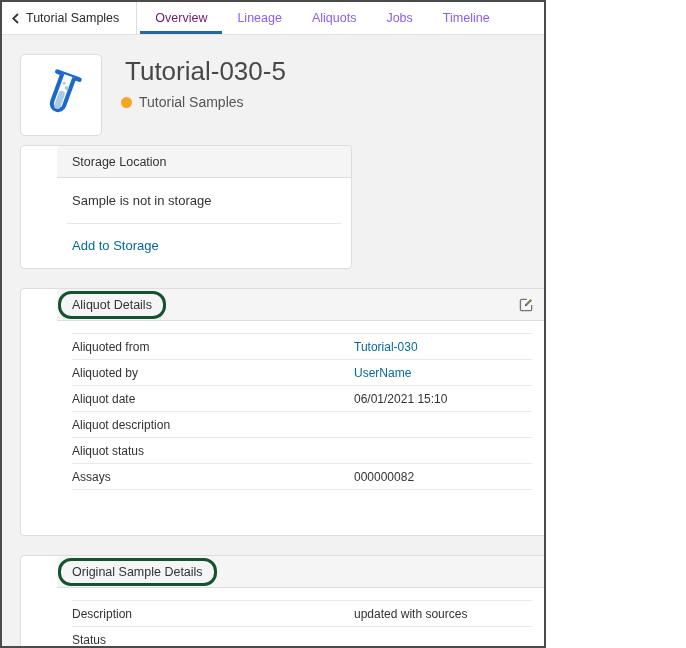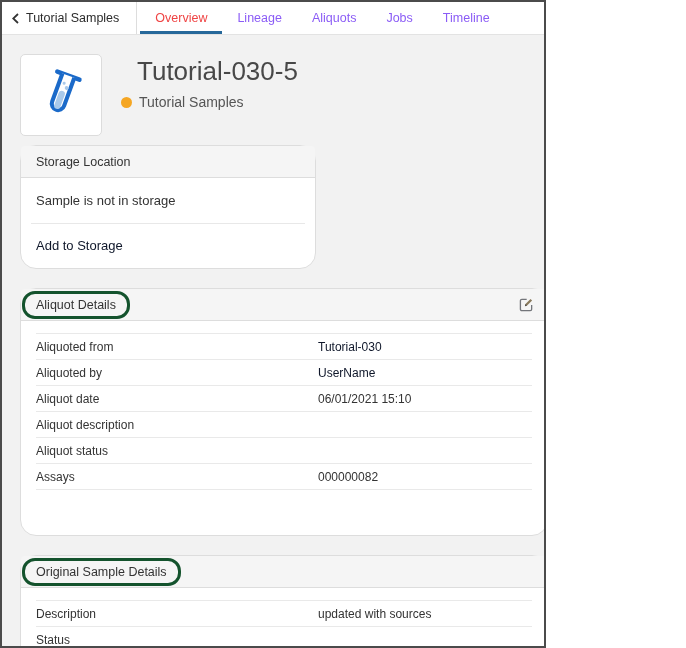--- a/index.html
+++ b/index.html
@@ -30,46 +30,46 @@
     white-space: nowrap;
   }
   .nav-tabs { display: flex; margin-left: 3px; }
   .nav-tab {
     display: flex; align-items: center;
     padding: 3px 15px 0 15px;
     color: #8b5cf6; font-size: 12.5px;
     border-bottom: 3px solid transparent;
     cursor: pointer; white-space: nowrap;
   }
-  .nav-tab.active { color: #ef4444; border-bottom-color: #26689a; }
+  .nav-tab.active { color: #701a75; border-bottom-color: #26689a; }
   
   .content { padding: 0 0 0 18px; }
   .sample-header { display: flex; gap: 19px; margin-top: 19px; }
   .icon-card {
     width: 80px; height: 80px; flex-shrink: 0;
     background: #ffffff; border: 1px solid #dcdcdc; border-radius: 5px;
     display: flex; align-items: center; justify-content: center;
   }
-  .page-title { font-size: 26px; font-weight: 400; color: #484848; margin: 2px 0 7px 16px; }
+  .page-title { font-size: 26px; font-weight: 400; color: #484848; margin: 2px 0 7px 4px; }
   .subtitle { display: flex; align-items: center; gap: 7px; font-size: 14px; color: #555555; }
   .type-dot { width: 11px; height: 11px; border-radius: 50%; background: #f5a623; }
   
-  .panel { background: #ffffff; border: 1px solid #dddddd; border-radius: 16px; }
+  .panel { background: #ffffff; border: 1px solid #dddddd; border-radius: 4px; padding-left: 36px; }
   .panel-header {
     background: #f5f5f5; border-bottom: 1px solid #dddddd;
     border-radius: 4px 4px 0 0;
     padding: 7px 12px 7px 15px;
     font-size: 12.5px; color: #333333;
     display: flex; align-items: center; justify-content: space-between;
     min-height: 17px;
   }
   .storage-panel { width: 294px; margin-top: 9px; }
   .storage-body { padding: 15px; font-size: 13px; color: #333333; }
   .storage-divider { border: 0; border-top: 1px solid #e8e8e8; margin: 15px -5px 14px -5px; }
-  .link { color: #0f172a; text-decoration: none; cursor: pointer; }
+  .link { color: #0369a1; text-decoration: none; cursor: pointer; }
   .detail-panel { margin: 19px -4px 0 0; }
   .annotated {
     display: inline-block;
     border: 3px solid #14532d; border-radius: 13px;
     padding: 4px 11px;
     margin: -7px 0 -7px -14px;
   }
   .detail-body { padding: 12px 15px 45px 15px; }
   .detail-body.original { padding-bottom: 40px; }
   .detail-row {

